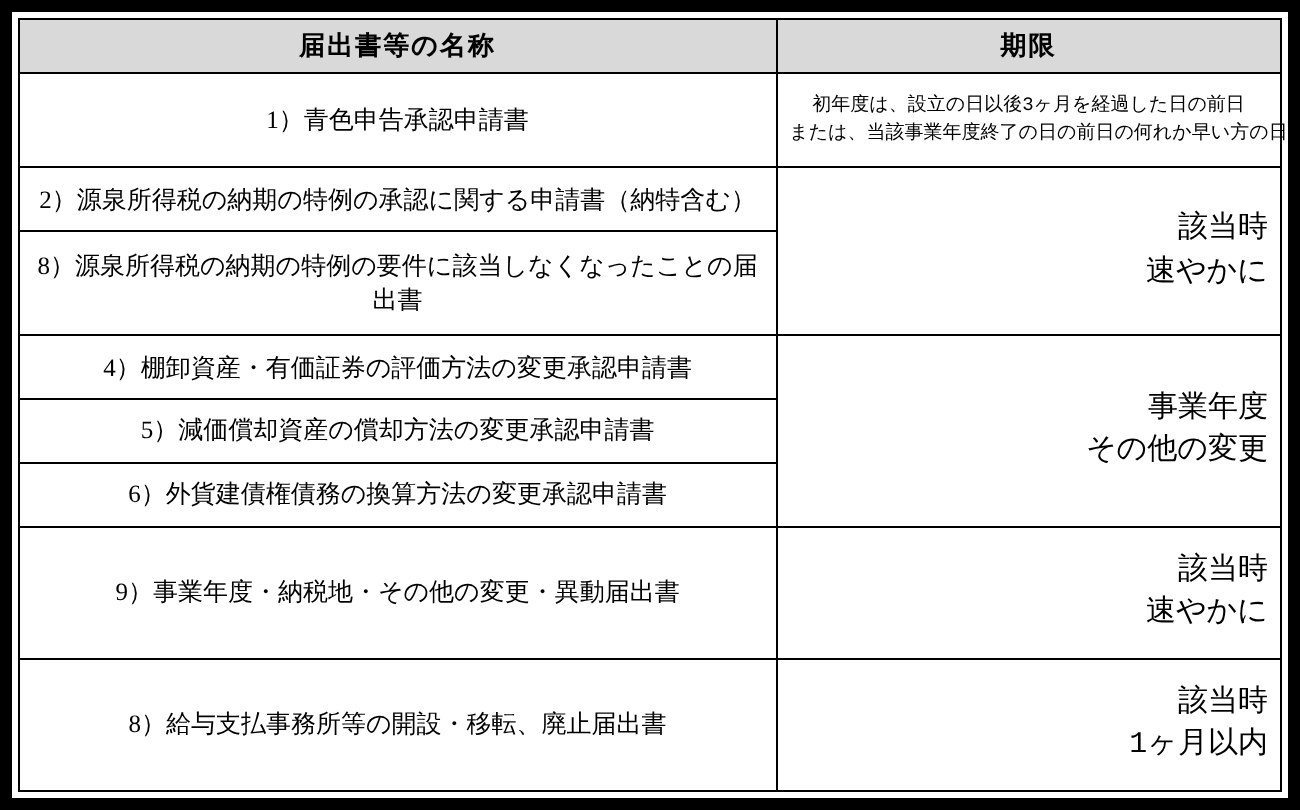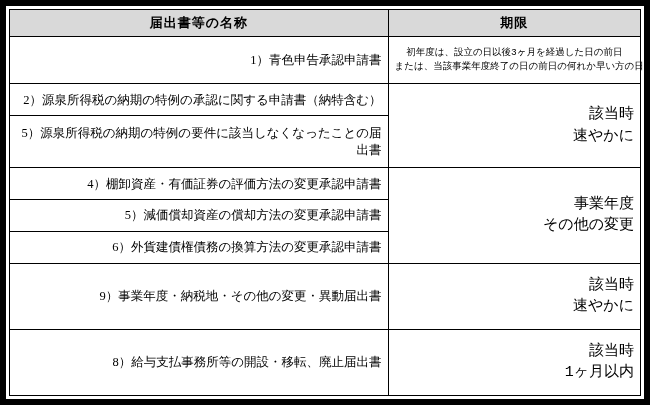--- a/index.html
+++ b/index.html
@@ -42,21 +42,21 @@
     font-weight: bold;
     text-align: center;
     font-size: 13px;
     height: 26px;
     letter-spacing: 1px;
   }
   .col-name { width: 60%; }
   .col-term { width: 40%; }
 
   td.name-cell {
-    text-align: right;
+    text-align: center;
     font-size: 12.5px;
     letter-spacing: 0px;
     line-height: 1.3;
   }
   td.term-cell {
     text-align: right;
     font-size: 15px;
     line-height: 1.45;
   }
   td.term-cell.small {
@@ -97,21 +97,21 @@
           </td>
         </tr>
         <tr>
           <td class="name-cell">2）源泉所得税の納期の特例の承認に関する申請書（納特含む）</td>
           <td class="term-cell" rowspan="2">
             <span class="line">該当時</span>
             <span class="line">速やかに</span>
           </td>
         </tr>
         <tr>
-          <td class="name-cell">5）源泉所得税の納期の特例の要件に該当しなくなったことの届出書</td>
+          <td class="name-cell">8）源泉所得税の納期の特例の要件に該当しなくなったことの届出書</td>
         </tr>
         <tr>
           <td class="name-cell">4）棚卸資産・有価証券の評価方法の変更承認申請書</td>
           <td class="term-cell" rowspan="3">
             <span class="line">事業年度</span>
             <span class="line">その他の変更</span>
           </td>
         </tr>
         <tr>
           <td class="name-cell">5）減価償却資産の償却方法の変更承認申請書</td>

